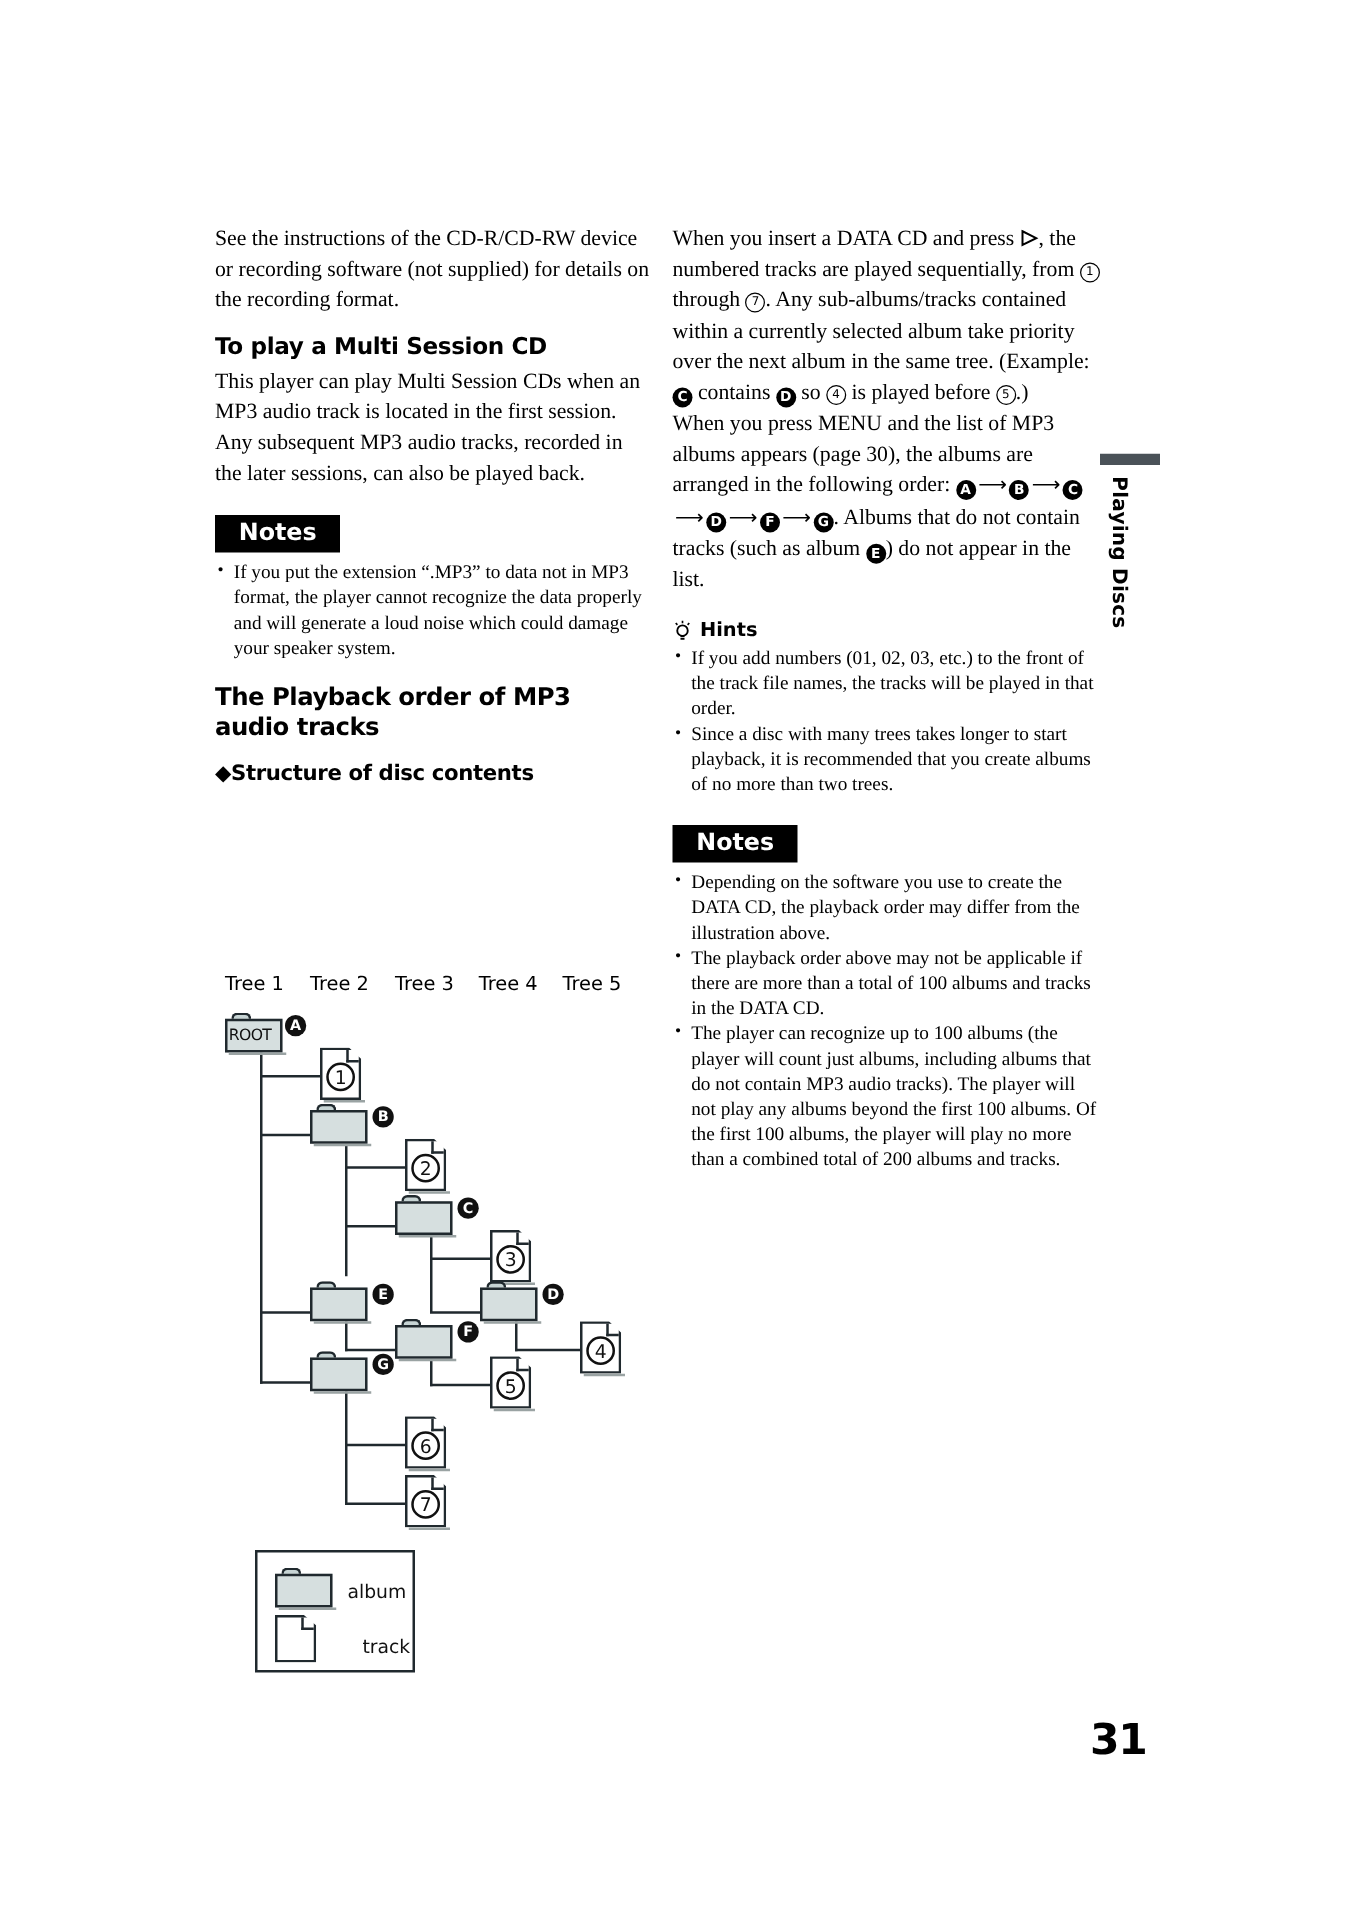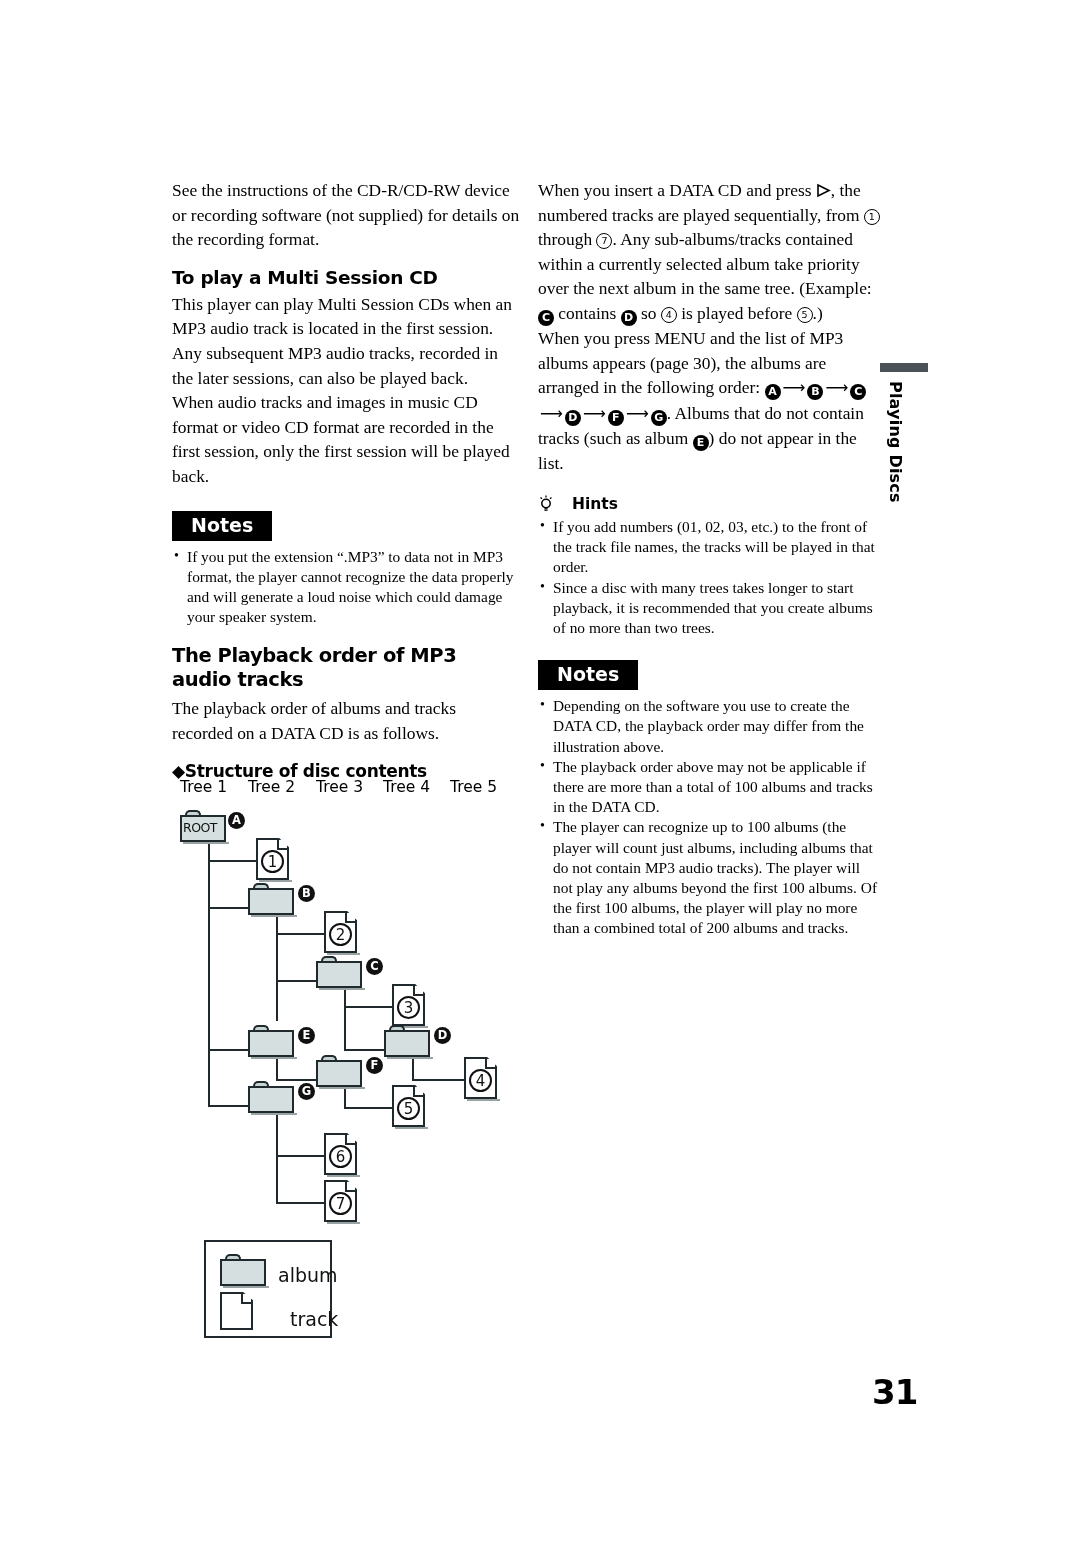--- a/index.html
+++ b/index.html
@@ -87,22 +87,22 @@
   }
   .badge-wrap { margin: 0; }
 
   
   .hints-head {
     font-family: "DejaVu Sans", sans-serif;
     font-weight: bold;
     font-size: 15.5px;
     margin: 18px 0 3px 0;
     display: flex;
-    align-items: center;
-    gap: 18px;
+    align-items: flex-end;
+    gap: 6px;
     line-height: 20px;
   }
   .bulb {
     display: inline-block;
     width: 16px;
     height: 18px;
     position: relative;
   }
 
   
@@ -348,50 +348,48 @@
     left: 32px;
     top: 462px;
     width: 128px;
     height: 98px;
     border: 2px solid #20292e;
     box-sizing: border-box;
   }
   .legend-text {
     position: absolute;
     font-family: "DejaVu Sans", sans-serif;
-    font-size: 19px;
+    font-size: 15px;
     color: #111;
   }
 </style>
 </head>
 <body>
 
 <div class="page">
 
   <div class="col-left">
 
     <p class="para">See the instructions of the CD-R/CD-RW device or recording software (not supplied) for details on the recording format.</p>
 
     <div class="h-sub">To play a Multi Session CD</div>
 
     <p class="para">This player can play Multi Session CDs when an MP3 audio track is located in the first session. Any subsequent MP3 audio tracks, recorded in the later sessions, can also be played back.</p>
 
-    <p class="para">When audio tracks and images in music CD format or video CD format are recorded in the first session, only the first session will be played back.</p>
 
     <div class="badge-wrap">
       <span class="badge-notes">Notes</span>
     </div>
 
     <ul class="notes-list">
       <li>If you put the extension “.MP3” to data not in MP3 format, the player cannot recognize the data properly and will generate a loud noise which could damage your speaker system.</li>
     </ul>
 
     <div class="h-main">The Playback order of MP3 audio tracks</div>
 
-    <p class="para">The playback order of albums and tracks recorded on a DATA CD is as follows.</p>
 
     <div class="h-diamond"><span>◆</span><span>Structure of disc contents</span></div>
   </div>
 
   <div class="col-right">
 
     <p class="para"><span>When you insert a DATA CD and press </span><span class="play-open"><svg width="15" height="15" viewBox="0 0 15 15">
             <polygon points="2,2 13,7.5 2,13" fill="none" stroke="#000" stroke-width="1.6" stroke-linejoin="miter"></polygon>
           </svg></span><span>, the numbered tracks are played sequentially, from </span><span class="circ-num">1</span><span> through </span><span class="circ-num">7</span><span>. Any sub-albums/tracks contained within a currently selected album take priority over the next album in the same tree. (Example: </span><span class="circ-let">C</span><span> contains </span><span class="circ-let">D</span><span> so </span><span class="circ-num">4</span><span> is played before </span><span class="circ-num">5</span><span>.)</span></p>
 

